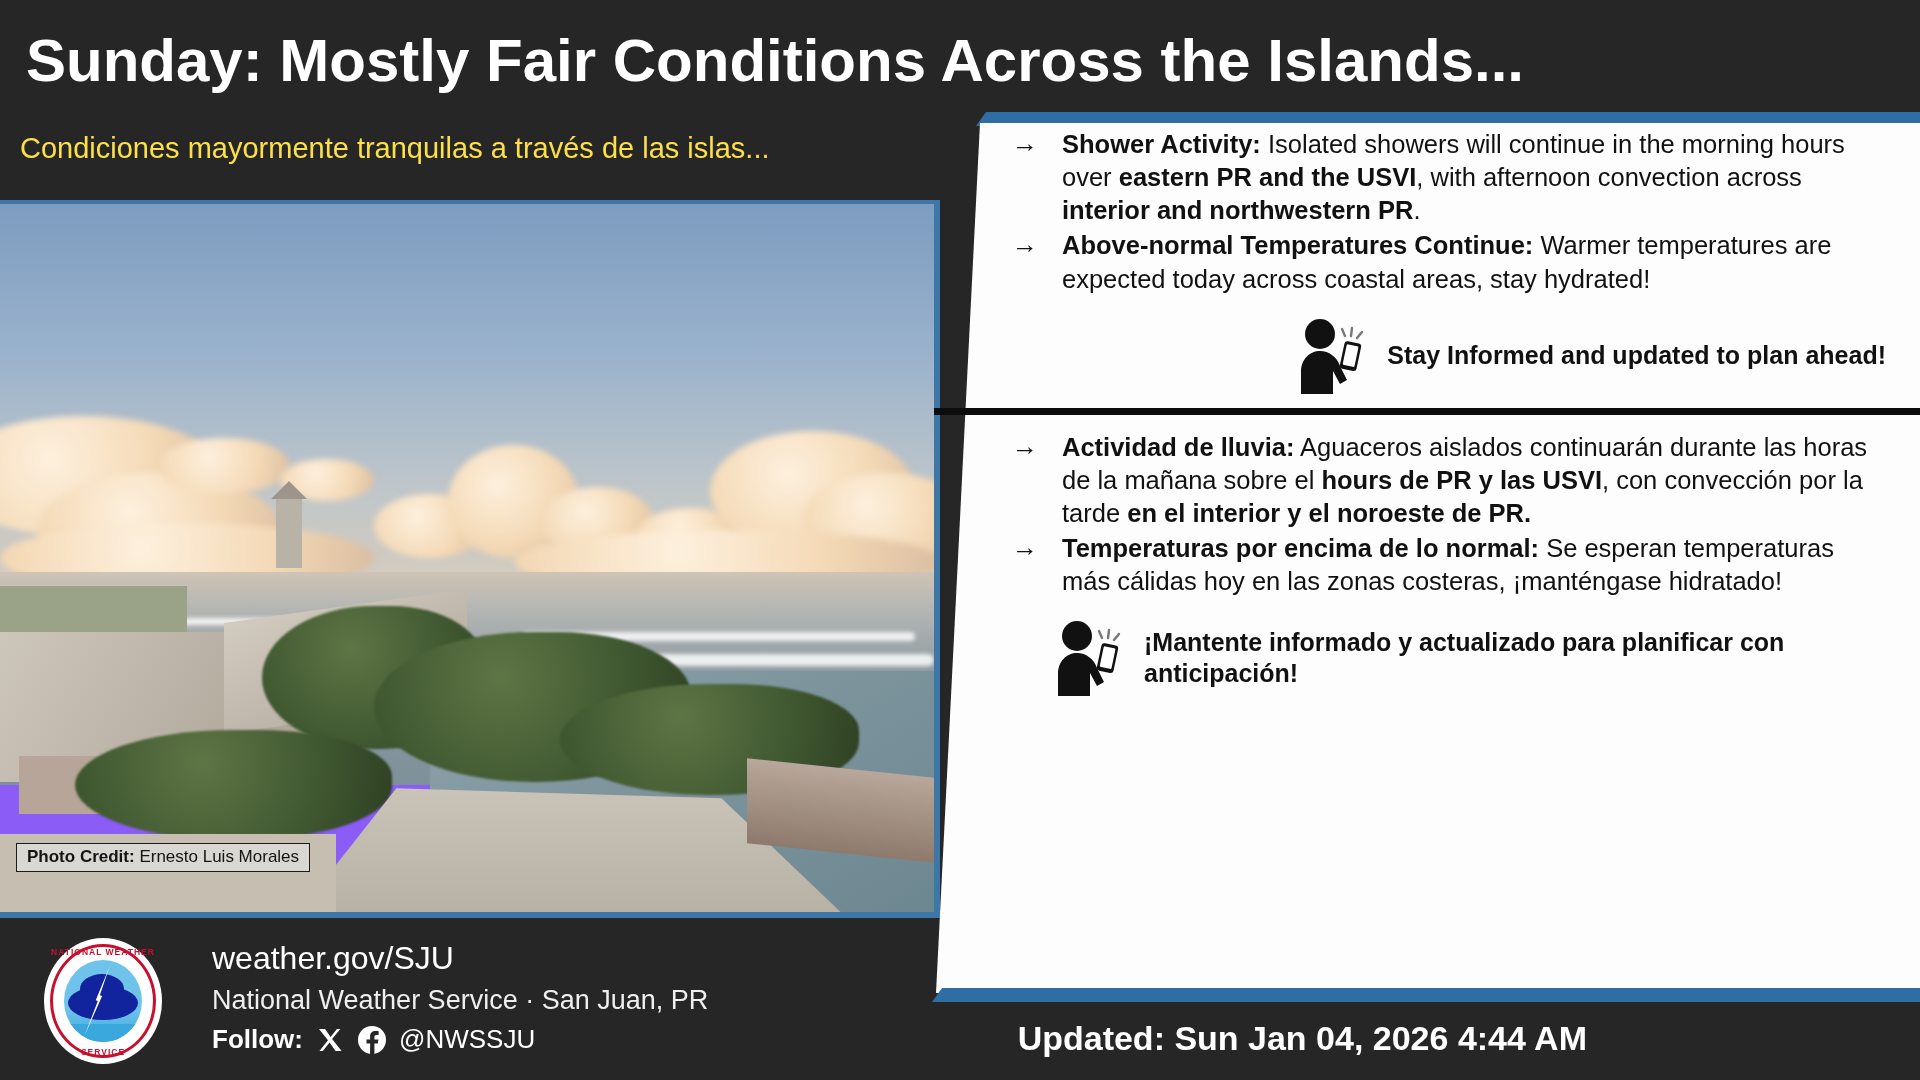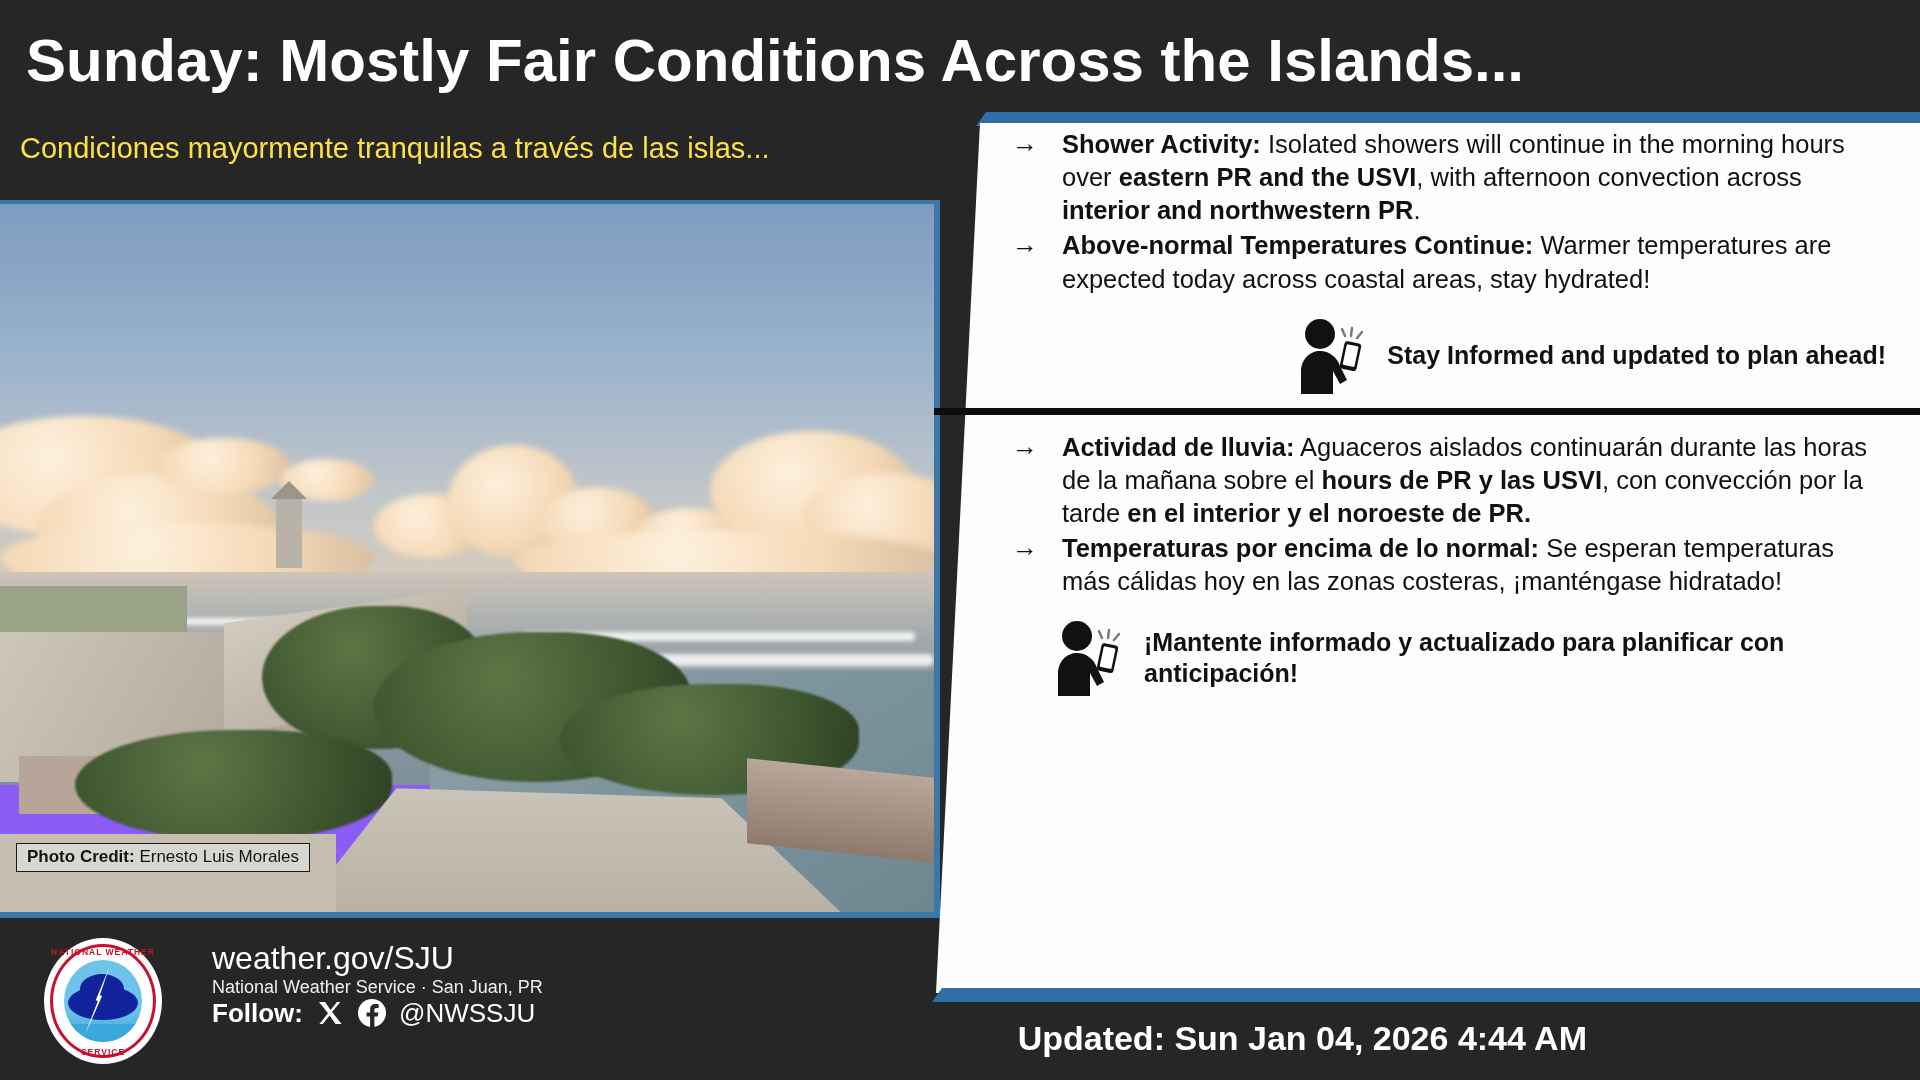--- a/index.html
+++ b/index.html
@@ -188,22 +188,22 @@
   }
   .logo-text-top, .logo-text-bot {
     position:absolute; left:0; width:118px; text-align:center;
     font-size:8.5px; font-weight:bold; color:#c8102e; letter-spacing:1px;
   }
   .logo-text-top { top:9px; }
   .logo-text-bot { bottom:7px; }
 
   #footer-txt { position:absolute; left:212px; top:20px; }
   #site-url { font-size:32px; color:#ffffff; font-weight:400; }
-  #office { font-size:18px; color:#efefef; font-weight:400; margin-top:0; }
-  #followrow { display:flex; gap:12px; }
+  #office { font-size:27px; color:#efefef; font-weight:400; margin-top:8px; }
+  #followrow { display:flex; align-items:center; gap:12px; margin-top:8px; }
   #follow-label { font-size:26px; font-weight:bold; color:#ffffff; }
   #handle { font-size:26px; color:#ffffff; }
   .soc { width:30px; height:30px; }
 
   #updated {
     position:absolute; right:30px; bottom:22px;
     font-size:34px; font-weight:bold; color:#ffffff; white-space:nowrap;
     z-index:10;
   }
 </style>

